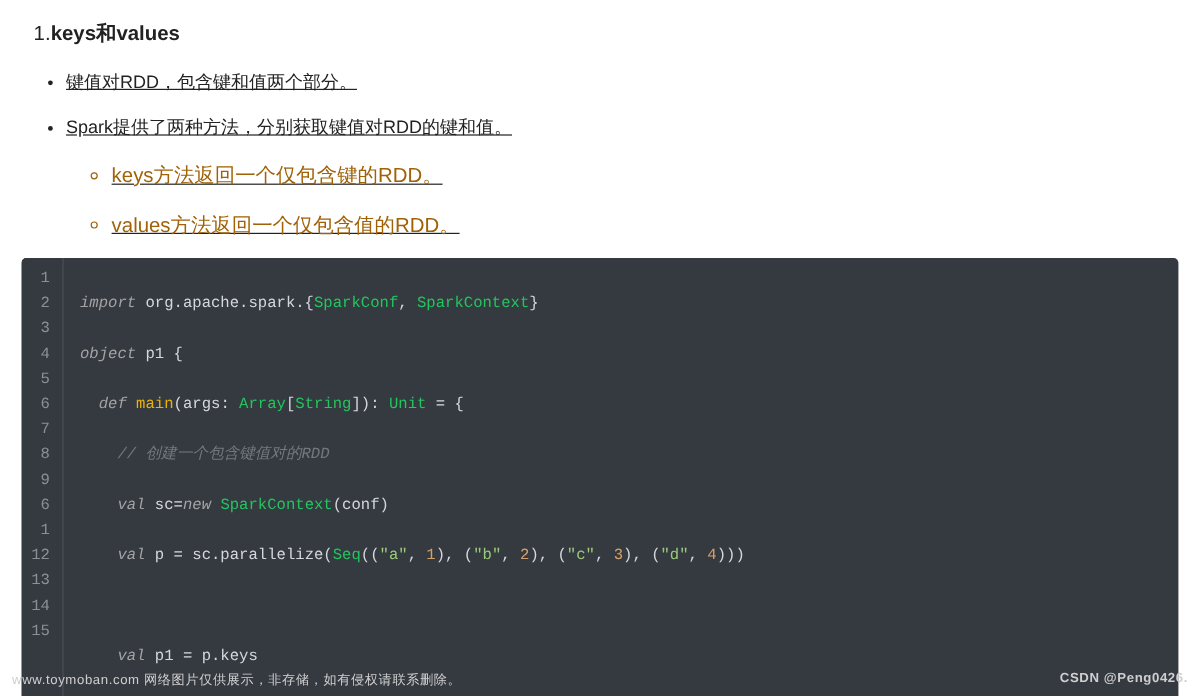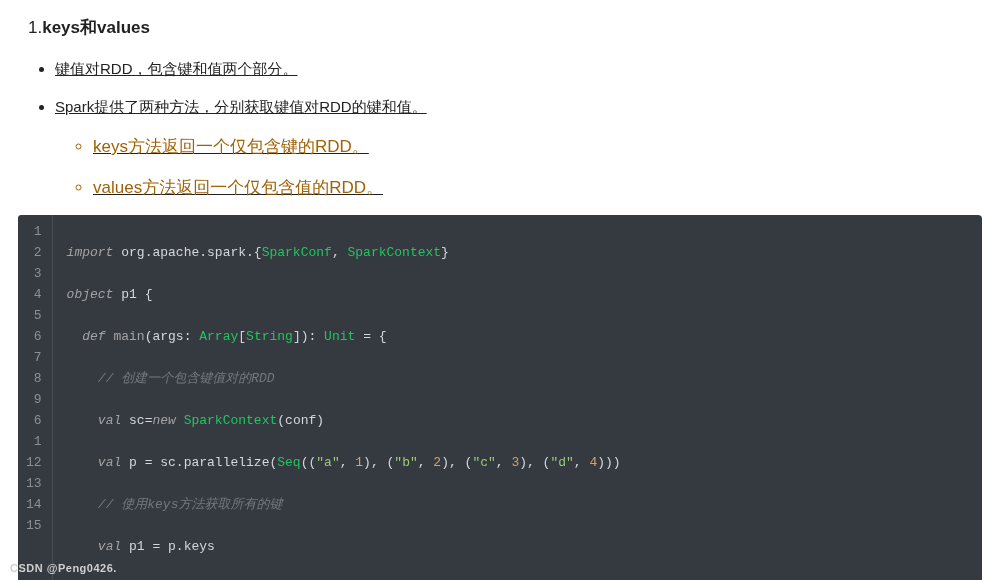--- a/index.html
+++ b/index.html
@@ -77,21 +77,21 @@
       padding: 6px 14px;
       color: #d4d7dd;
       flex: 1;
       white-space: pre;
     }
     .code .line {
       height: 21px;
     }
     .kw { color: #a3a3a3; font-style: italic; }
     .type { color: #22c55e; }
-    .fn { color: #a3a3a3; }
+    .fn { color: #eab308; }
     .str { color: #9acb7a; }
     .num-lit { color: #d6a06a; }
     .comment { color: #73787f; font-style: italic; }
 
     .footer {
       position: absolute;
       bottom: 6px;
       left: 10px;
       right: 10px;
       display: flex;
@@ -141,26 +141,27 @@
     <div>14</div>
     <div>15</div>
   </div>
   <div class="code">
 <div class="line"><span class="kw">import</span><span> org.apache.spark.{</span><span class="type">SparkConf</span><span>, </span><span class="type">SparkContext</span><span>}</span></div>
 <div class="line"><span class="kw">object</span><span> p1 {</span></div>
 <div class="line"><span>  </span><span class="kw">def</span><span class="fn"> main</span><span>(args: </span><span class="type">Array</span><span>[</span><span class="type">String</span><span>]): </span><span class="type">Unit</span><span> = {</span></div>
 <div class="line"><span>    </span><span class="comment">// 创建一个包含键值对的RDD</span></div>
 <div class="line"><span>    </span><span class="kw">val</span><span> sc=</span><span class="kw">new</span><span class="type"> SparkContext</span><span>(conf)</span></div>
 <div class="line"><span>    </span><span class="kw">val</span><span> p = sc.parallelize(</span><span class="type">Seq</span><span>((</span><span class="str">"a"</span><span>, </span><span class="num-lit">1</span><span>), (</span><span class="str">"b"</span><span>, </span><span class="num-lit">2</span><span>), (</span><span class="str">"c"</span><span>, </span><span class="num-lit">3</span><span>), (</span><span class="str">"d"</span><span>, </span><span class="num-lit">4</span><span>)))</span></div>
-<div class="line"><span>    </span><span class="comment">// 使用keys方法获取所有的键</span></div>
+<div class="line"><span>    </span></div>
 <div class="line"><span>    </span><span class="kw">val</span><span> p1 = p.keys</span></div>
 
 
 
 
 
 
   </div>
 </div>
 
 <div class="footer">
+  <span>www.toymoban.com 网络图片仅供展示，非存储，如有侵权请联系删除。</span>
   <span class="right">CSDN @Peng0426.</span>
 </div>
 
 </body></html>

